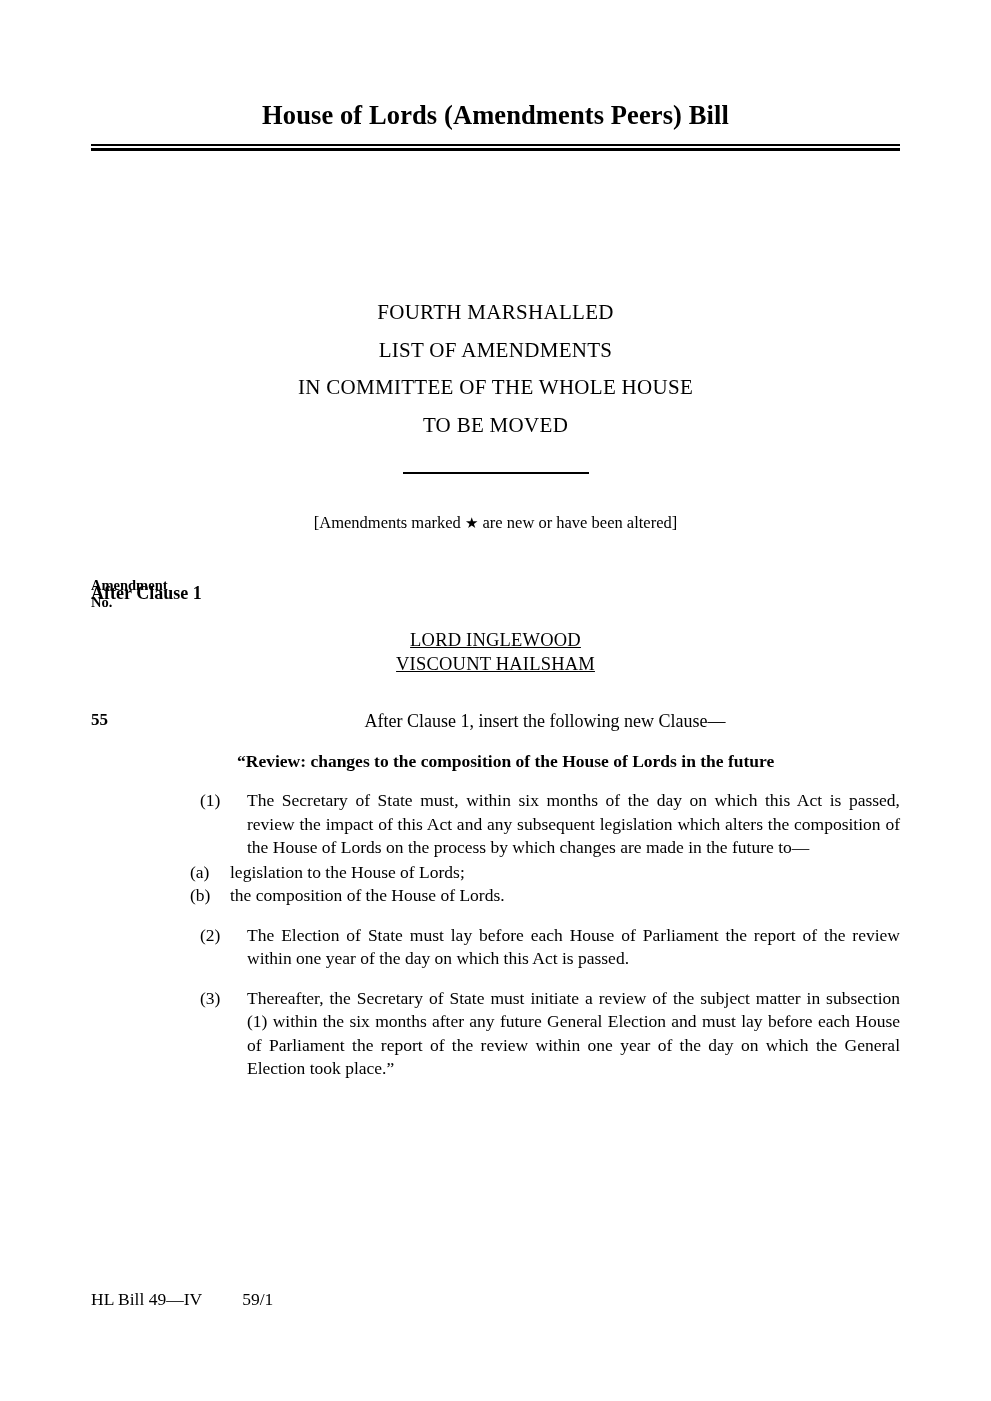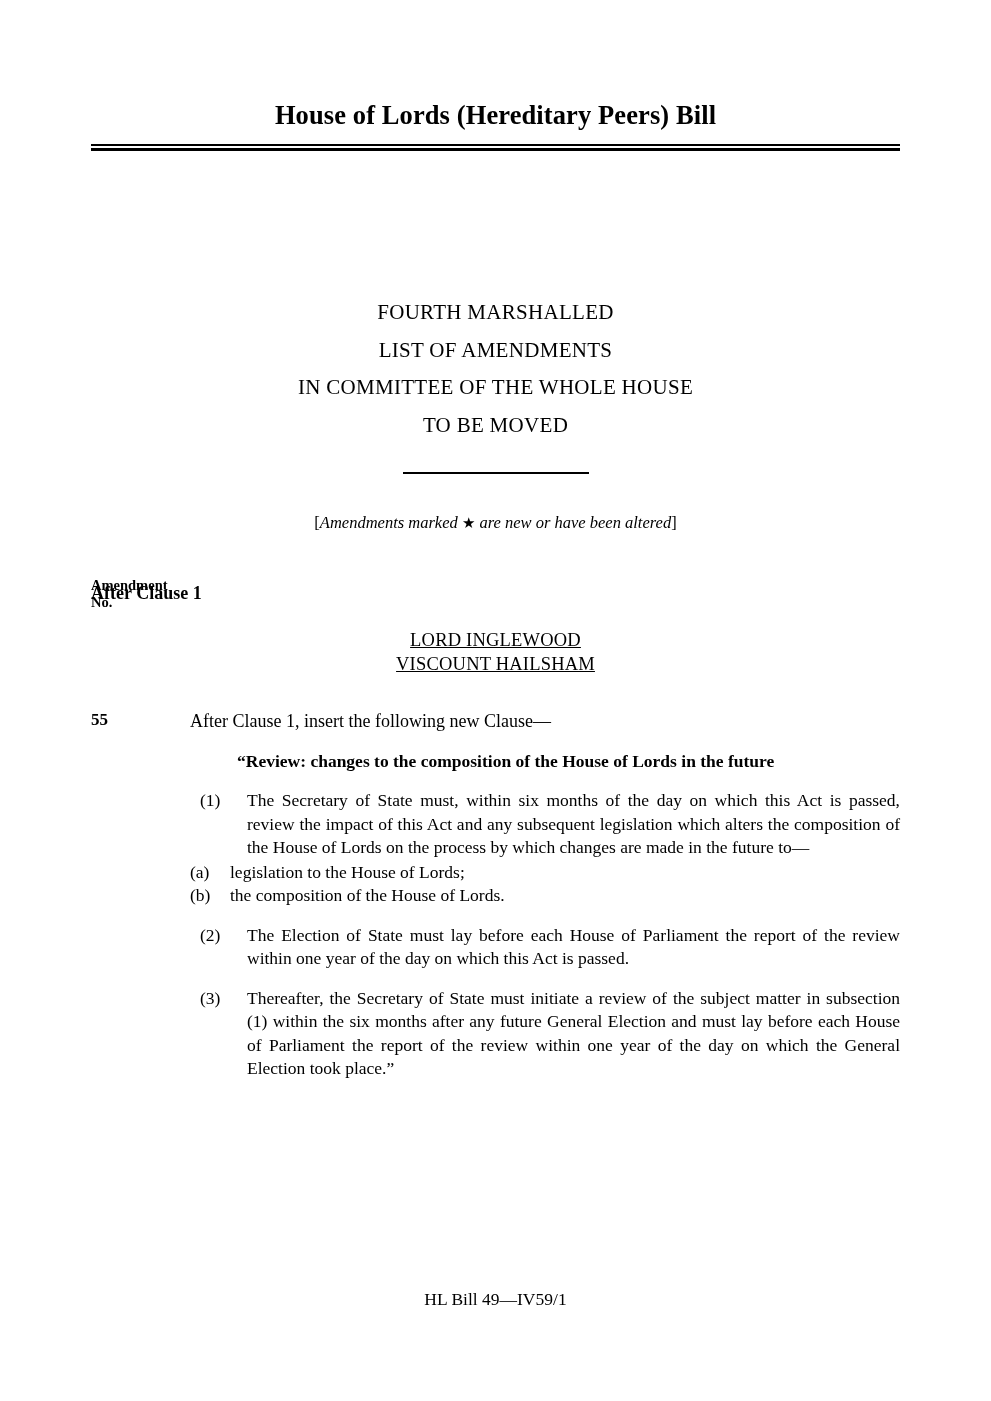--- a/index.html
+++ b/index.html
@@ -71,21 +71,21 @@
     background: #000;
     margin: 28px auto 0 auto;
   }
 
   .note {
     margin-top: 39px;
     text-align: center;
     font-size: 16.5px;
   }
   .note .brk { font-style: normal; }
-  .note .ital { font-style: italic; }
+  .note .ital { }
   .note .star { font-style: normal; font-size: 15px; }
 
   
   .amend-head {
     position: relative;
     margin-top: 44px;
     height: 44px;
   }
   .amend-no-label {
     position: absolute;
@@ -126,20 +126,21 @@
     font-size: 17px;
     font-weight: bold;
     width: 60px;
   }
   .amend-body {
     margin-left: 99px;
   }
   .lead-in {
     font-size: 18px;
     line-height: 23px;
+    text-align: center;
   }
   .new-clause-title {
     margin-top: 17px;
     margin-left: 47px;
     font-size: 17.5px;
     font-weight: bold;
     line-height: 23px;
     font-family: Liberation Serif, serif;
   }
 
@@ -177,32 +178,33 @@
     width: 36px;
   }
 
   
   .footer {
     position: absolute;
     left: 91px;
     right: 91px;
     bottom: 91px;
     display: flex;
-    justify-content: center;
+    justify-content: flex-start;
     align-items: baseline;
     font-size: 17.5px;
+    gap: 40px;
   }
 </style>
 </head>
 <body>
 
 <div class="page">
 
   <div class="masthead">
-    <h1 class="doc-title">House of Lords (Hereditary Peers) Bill</h1>
+    <h1 class="doc-title">House of Lords (Amendments Peers) Bill</h1>
     <div class="rule-double">
       <div class="r1"></div>
       <div class="gap"></div>
       <div class="r2"></div>
     </div>
   </div>
 
   <div class="headblock">
     <div class="hline">FOURTH MARSHALLED</div>
     <div class="hline">LIST OF AMENDMENTS</div>

